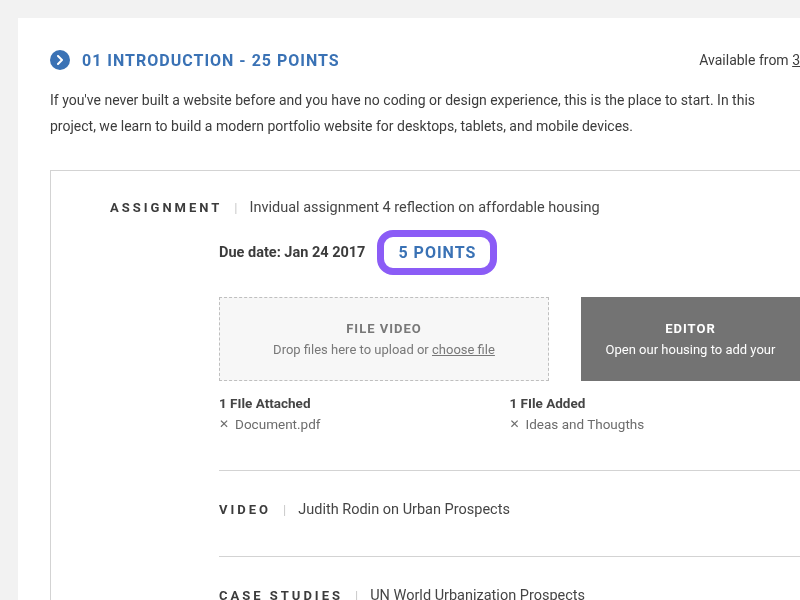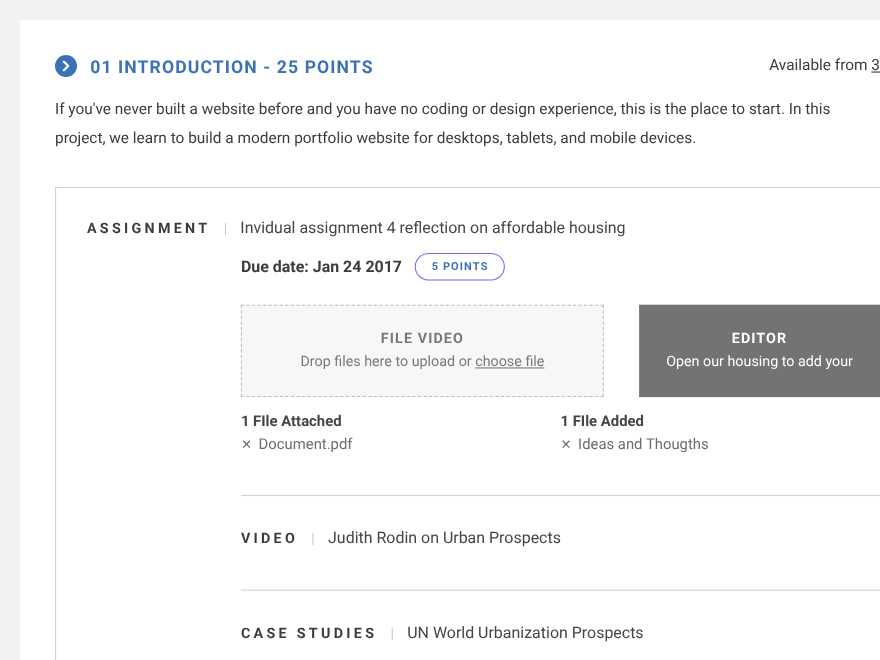--- a/index.html
+++ b/index.html
@@ -55,20 +55,21 @@
 }
 .assignment-box {
   border: 1px solid #d3d3d3;
   border-right: none;
   padding: 28px 0 28px 28px;
 }
 .row {
   display: flex;
   align-items: baseline;
   padding: 0 0 8px 0;
+  margin-left: 31px;
 }
 .row-label {
   font-size: 13px;
   font-weight: 700;
   letter-spacing: 3px;
   color: #3c3c3c;
   flex-shrink: 0;
 }
 .row-sep {
   color: #c8c8c8;
@@ -82,23 +83,23 @@
 .row-indent { padding-left: 140px; }
 .due-row {
   display: flex;
   align-items: center;
   gap: 12px;
   margin-top: 6px;
   margin-bottom: 22px;
 }
 .due-date { font-size: 14.5px; font-weight: 700; color: #3c3c3c; }
 .points-pill {
-  border: 1px solid #8b5cf6;
+  border: 7px solid #8b5cf6;
   color: #3a72b5;
-  font-size: 10px;
+  font-size: 16px;
   font-weight: 700;
   letter-spacing: 1px;
   padding: 6px 14px;
   border-radius: 16px;
 }
 .cards {
   display: flex;
   gap: 32px;
   margin-bottom: 14px;
 }

